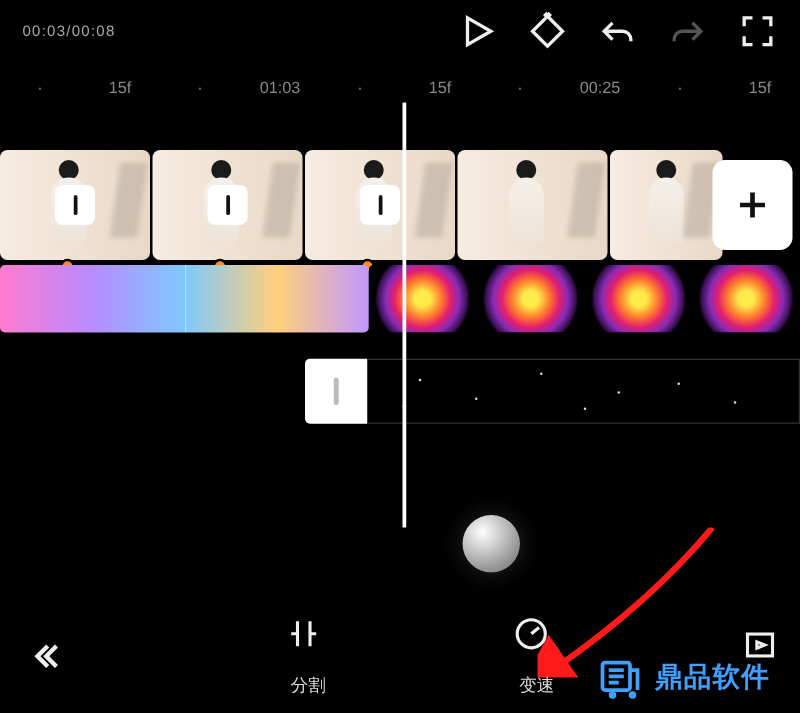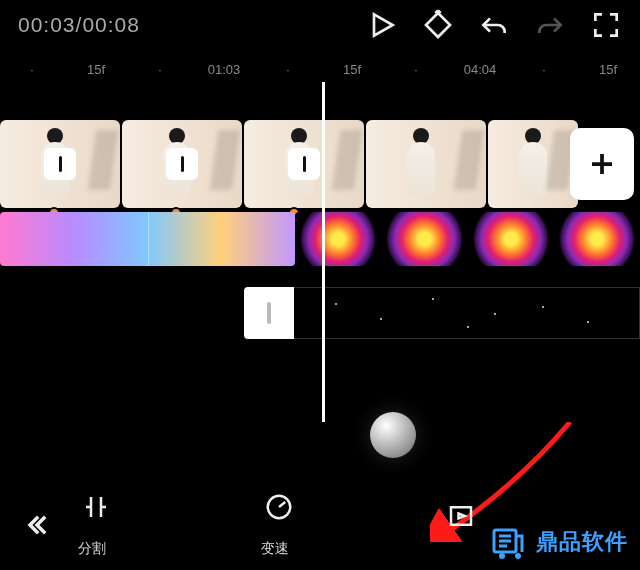--- a/index.html
+++ b/index.html
@@ -1,19 +1,19 @@
 <!DOCTYPE html>
 <html><head>
 <meta charset="utf-8">
 <style>
 html,body{margin:0;padding:0;width:640px;height:570px;background:#000;font-family:-apple-system,Helvetica,Arial,sans-serif;overflow:hidden;color:#fff}
 *{box-sizing:border-box}
 
 .topbar{height:50px;display:flex;align-items:center;padding:0 18px;gap:24px}
-.timecode{font-size:21px;color:#aaa;letter-spacing:1px;margin-right:auto}
+.timecode{font-size:12px;color:#aaa;letter-spacing:1px;margin-right:auto}
 .tb-ico{width:32px;height:32px;display:flex;align-items:center;justify-content:center}
 .tb-ico svg{stroke:#eee;fill:none;stroke-width:2}
 .tb-ico.dim svg{stroke:#555}
 
 .ruler{height:32px;display:flex;align-items:center;padding-top:8px;border-bottom:1px solid rgba(255,255,255,0)}
 .tick{flex:1;text-align:center;font-size:13px;color:#888}
 
 .tracks{position:relative;height:340px}
 .track-video{position:absolute;top:38px;left:0;right:0;height:88px;display:flex}
 .clip{height:88px;width:120px;border-radius:6px;margin-right:2px;background:linear-gradient(90deg,#f6ece1 0%,#f2e4d6 40%,#e8d8c6 100%);position:relative;overflow:hidden}
@@ -42,26 +42,26 @@
 
 .playhead{position:absolute;top:0;bottom:0;left:322px;width:3px;background:#fff;pointer-events:none;z-index:5}
 
 .knob{position:absolute;top:330px;left:370px;width:46px;height:46px;border-radius:50%;background:radial-gradient(circle at 35% 30%,#fff,#aaa 55%,#666);box-shadow:0 0 20px rgba(255,255,255,.15)}
 
 .arrow{position:absolute;top:340px;left:430px;width:150px;height:120px;pointer-events:none}
 
 .bottombar{position:absolute;left:0;right:0;bottom:0;height:86px;display:flex;align-items:center;padding:0 14px 4px}
 .backbtn{width:46px;height:46px;display:flex;align-items:center;justify-content:center;margin-right:18px}
 .backbtn svg{stroke:#eee;fill:none;stroke-width:3}
-.tool{flex:1;display:flex;flex-direction:column;align-items:flex-start;gap:18px}
+.tool{flex:1;display:flex;flex-direction:column;align-items:flex-end;gap:18px}
 .tool .ico{width:36px;height:30px;display:flex;align-items:center;justify-content:center}
 .tool .ico svg{stroke:#eee;fill:none;stroke-width:2}
 .tool .lbl{font-size:14px;color:#ddd}
 
-.wm{position:absolute;right:12px;bottom:8px;display:flex;align-items:center;gap:8px;z-index:10}
+.wm{position:absolute;right:24px;bottom:8px;display:flex;align-items:center;gap:8px;z-index:10}
 .wm-logo{width:40px;height:40px}
 .wm-logo svg{width:40px;height:40px}
 .wm-text{font-size:22px;color:#3ea0ff;font-weight:600;letter-spacing:1px}
 </style>
 </head>
 <body>
 
 <div class="topbar">
   <div class="timecode">00:03/00:08</div>
   <div class="tb-ico">
@@ -96,21 +96,21 @@
 </div>
 
 <div class="ruler">
   <div class="tick">·</div>
   <div class="tick">15f</div>
   <div class="tick">·</div>
   <div class="tick">01:03</div>
   <div class="tick">·</div>
   <div class="tick">15f</div>
   <div class="tick">·</div>
-  <div class="tick">04:04</div>
+  <div class="tick">00:25</div>
   <div class="tick">·</div>
   <div class="tick">15f</div>
 </div>
 
 <div class="tracks">
   <div class="playhead"></div>
 
   <div class="track-video">
     <div class="clip">
         <div class="figure"></div>

